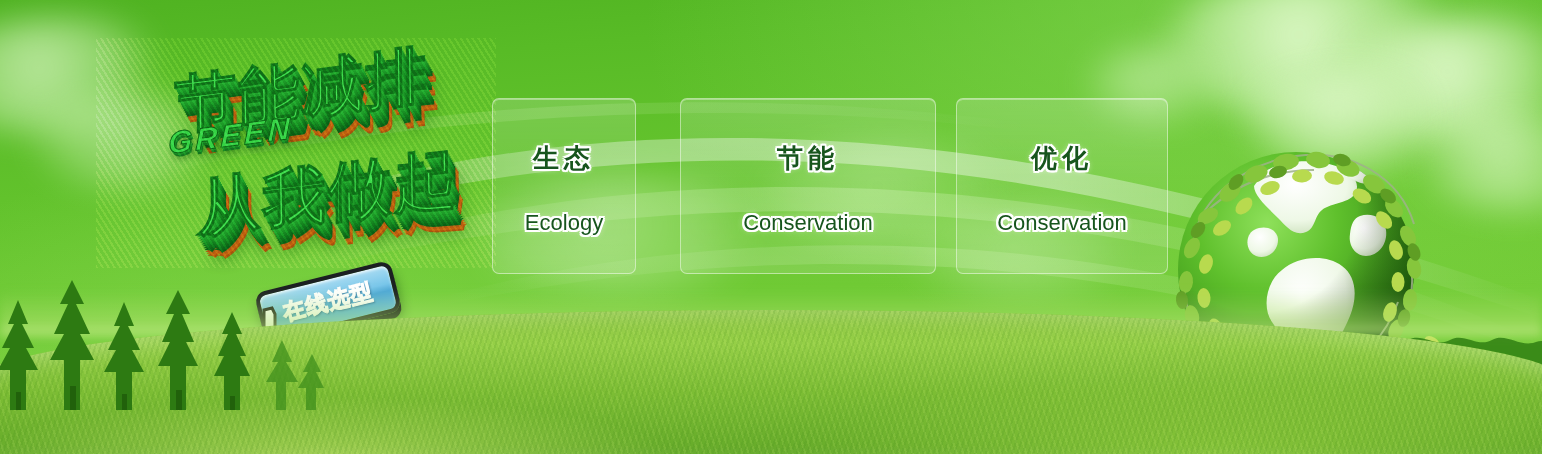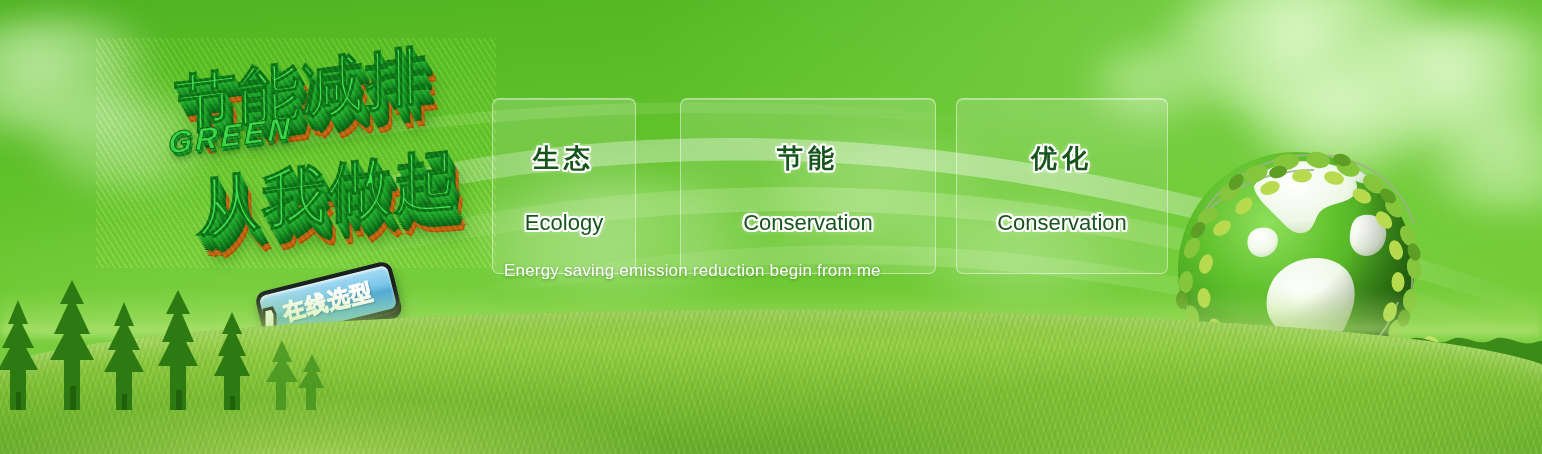--- a/index.html
+++ b/index.html
@@ -230,21 +230,20 @@
       <div class="card-en">Conservation</div>
     </div>
 
     <div class="card c-last">
       <div class="card-cn">优化</div>
       <div class="card-en">Conservation</div>
     </div>
 
   </div>
 
-  <div class="tagline">Energy saving emission reduction begin from me</div>
 
   <svg class="globe" viewBox="0 0 300 300">
     <defs>
       <radialGradient id="gsph" cx="38%" cy="30%" r="78%">
         <stop offset="0" stop-color="#8ee05a"></stop>
         <stop offset="38%" stop-color="#5fc02c"></stop>
         <stop offset="78%" stop-color="#3b9418"></stop>
         <stop offset="100%" stop-color="#276a0e"></stop>
       </radialGradient>
       <radialGradient id="gland" cx="40%" cy="32%" r="72%">

